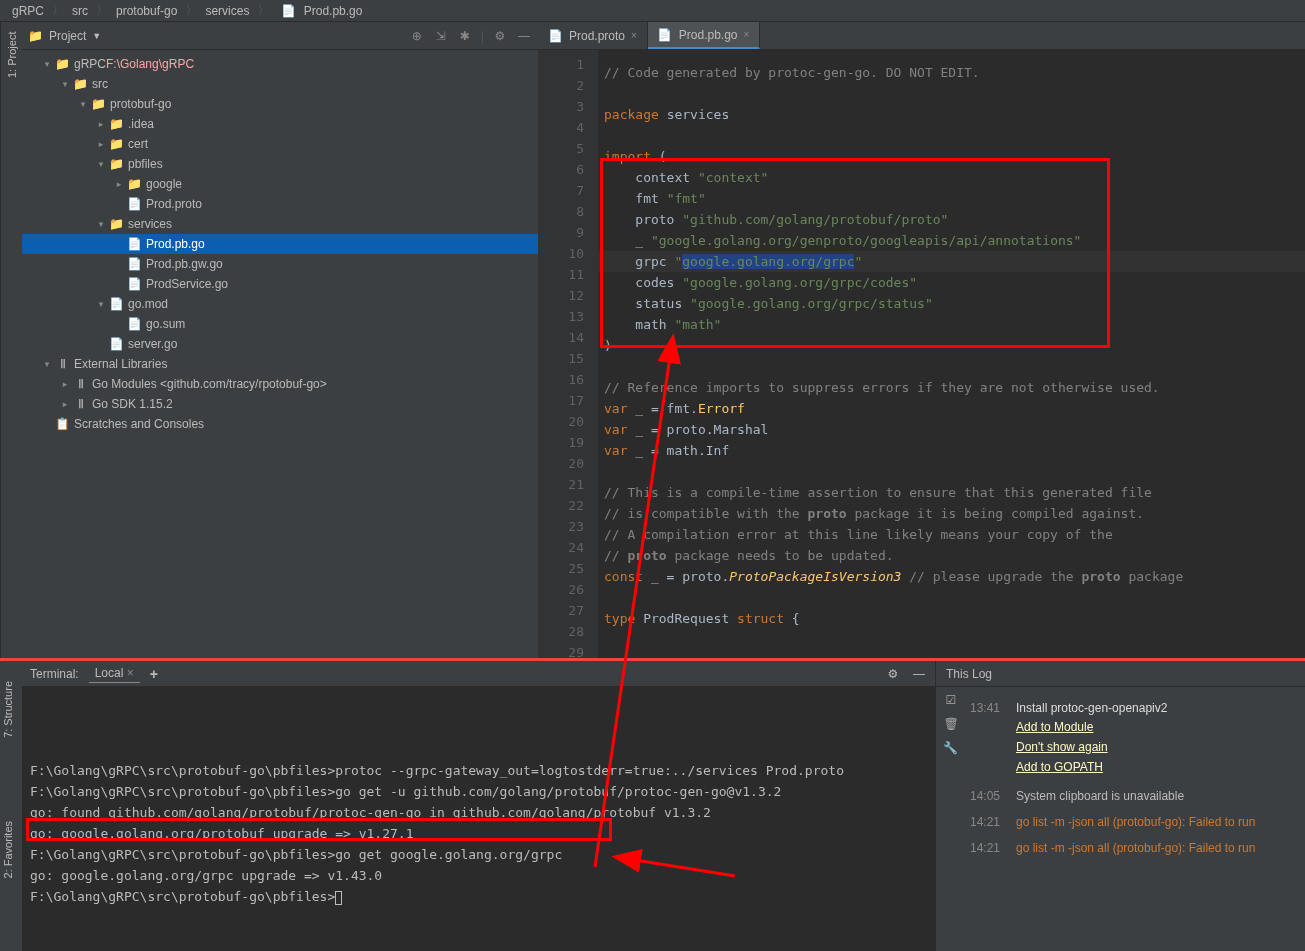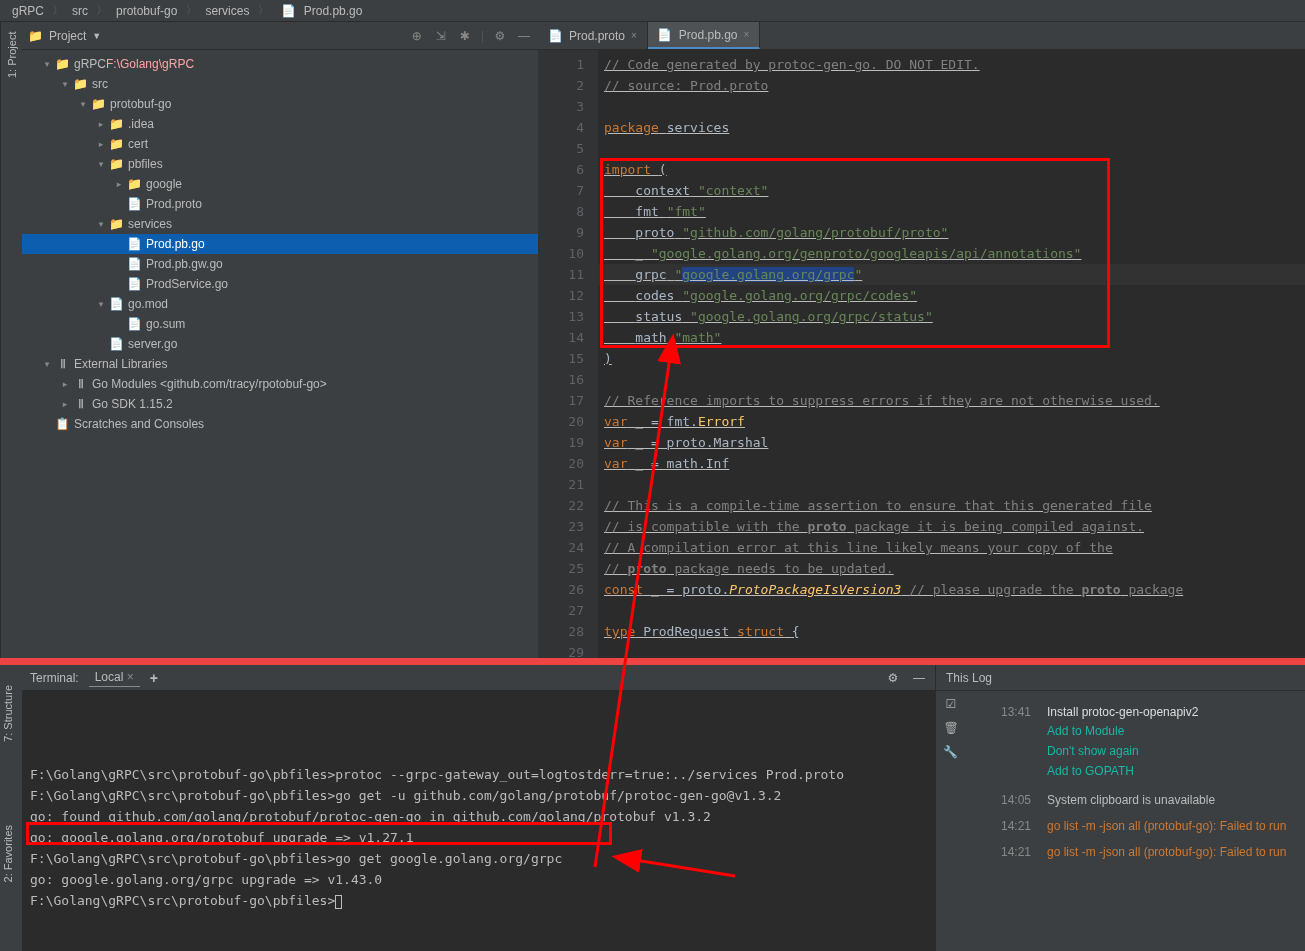--- a/index.html
+++ b/index.html
@@ -74,41 +74,41 @@
 .tree-item.selected .tree-label { color: #fff; }
 .tree-hint { color: #fca5a5; margin-left: 0; }
 .editor-area { flex: 1; display: flex; flex-direction: column; background: #2b2b2b; }
 .tabs { height: 28px; background: #3c3f41; display: flex; align-items: stretch; border-bottom: 1px solid #2b2b2b; }
 .tab { display: flex; align-items: center; padding: 0 10px; gap: 6px; border-right: 1px solid #2b2b2b; font-size: 12px; }
 .tab.active { background: #4e5254; border-bottom: 2px solid #4a88c7; }
 .tab-close { color: #888; font-size: 10px; }
 .code-area { flex: 1; display: flex; overflow: hidden; font-family: Consolas, monospace; font-size: 13px; position: relative; }
 .gutter { width: 60px; text-align: right; padding: 4px 14px 4px 4px; color: #606366; background: #313335; }
 .gutter div { height: 21px; line-height: 21px; }
-.code { flex: 1; padding: 4px 0; line-height: 21px; position: relative; text-decoration: underline; }
+.code { flex: 1; padding: 12px 0; line-height: 21px; position: relative; }
 .code-line { height: 21px; padding-left: 6px; white-space: pre; }
 .code-line.current { background: #323232; }
 .kw { color: #cc7832; }
 .str { color: #6a8759; }
 .cmt { color: #808080; }
 .id { color: #a9b7c6; }
 .fn { color: #ffc66d; }
 .strf { font-style: italic; }
 .sel-text { background: #214283; }
 .red-box {
   position: absolute;
   border: 3px solid #ff0000;
   pointer-events: none;
 }
 .arrow-svg { position: absolute; pointer-events: none; z-index: 100; }
 .terminal-panel {
   height: 293px;
   background: #2b2b2b;
   display: flex;
-  border-top: 7px solid #ef4444;
+  border-top: 3px solid #ef4444;
 }
 .side-tab-left {
   width: 22px;
   background: #3c3f41;
   position: relative;
 }
 .vtab {
   position: absolute;
   writing-mode: vertical-rl;
   transform: rotate(180deg);
@@ -150,26 +150,26 @@
 .event-log-header {
   height: 26px;
   display: flex;
   align-items: center;
   padding: 0 10px;
   border-bottom: 1px solid #2b2b2b;
   font-size: 12px;
 }
 .event-log-body { flex: 1; display: flex; }
 .event-icons { width: 30px; padding: 6px 4px; display: flex; flex-direction: column; gap: 10px; align-items: center; }
-.event-list { flex: 1; padding: 8px 4px; font-size: 12px; margin-left: 31px; }
+.event-list { flex: 1; padding: 8px 4px; font-size: 12px; }
 .event-item { display: flex; gap: 10px; padding: 6px 0; }
 .event-time { color: #888; min-width: 36px; }
 .event-content { flex: 1; }
 .event-content .title { color: #ddd; font-weight: normal; margin-bottom: 2px; }
-.event-content a { color: #14b8a6; display: block; line-height: 20px; }
+.event-content a { color: #fef9c3; text-decoration: underline; display: block; line-height: 20px; }
 .event-content .err { color: #cc7832; }
 .cursor-box { display: inline-block; width: 7px; height: 14px; border: 1px solid #bbb; vertical-align: middle; }
 </style>
 </head>
 <body>
 
 <div class="breadcrumb" id="breadcrumb">
     <span>gRPC</span>
     <span class="sep">〉</span>
     <span>src</span>
@@ -360,21 +360,20 @@
           <div>24</div>
           <div>25</div>
           <div>26</div>
           <div>27</div>
           <div>28</div>
           <div>29</div>
         </div>
       <div class="code" id="code">
         <div class="red-box" style="top:108px;left:2px;width:510px;height:190px;"></div>
       <div class="code-line"><span class="cmt">// Code generated by protoc-gen-go. DO NOT EDIT.</span></div>
-          <div class="code-line"><span class="cmt">// source: Prod.proto</span></div>
           <div class="code-line"></div>
           <div class="code-line"><span class="kw">package</span> <span class="id">services</span></div>
           <div class="code-line"></div>
           <div class="code-line"><span class="kw">import</span> <span class="id">(</span></div>
           <div class="code-line">    <span class="id">context</span> <span class="str">"context"</span></div>
           <div class="code-line">    <span class="id">fmt</span> <span class="str">"fmt"</span></div>
           <div class="code-line">    <span class="id">proto</span> <span class="str">"github.com/golang/protobuf/proto"</span></div>
           <div class="code-line">    <span class="id">_</span> <span class="str">"google.golang.org/genproto/googleapis/api/annotations"</span></div>
           <div class="code-line current">    <span class="id">grpc</span> <span class="str">"<span class="sel-text">google.golang.org/grpc</span>"</span></div>
           <div class="code-line">    <span class="id">codes</span> <span class="str">"google.golang.org/grpc/codes"</span></div>

